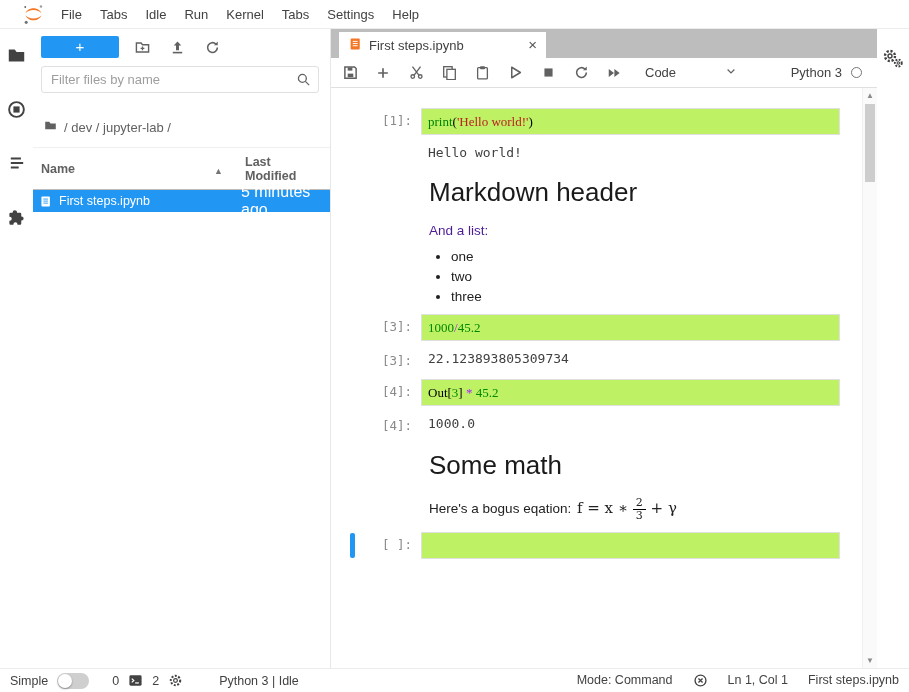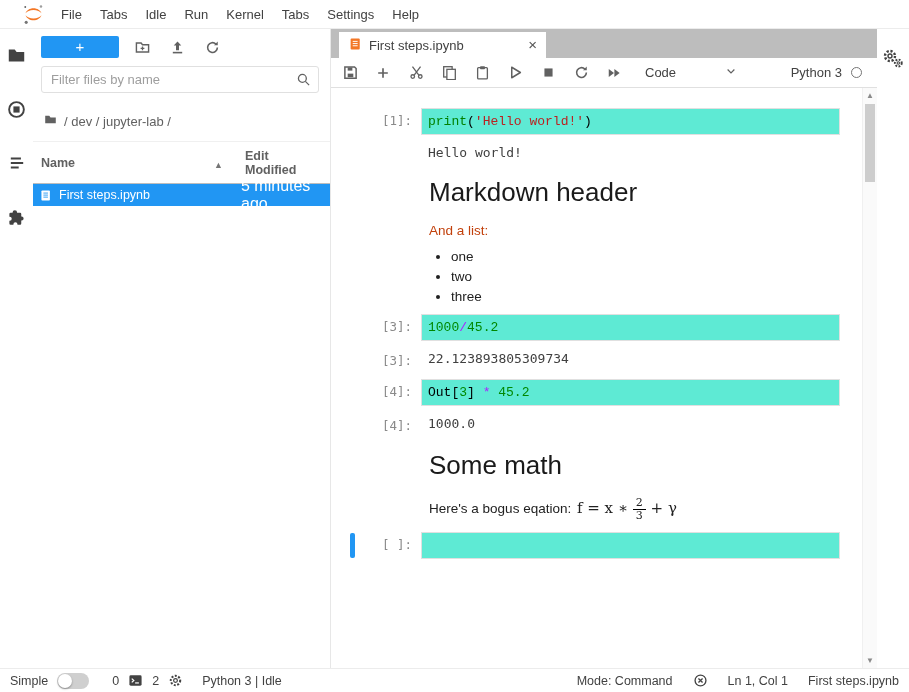--- a/index.html
+++ b/index.html
@@ -15,21 +15,21 @@
   
   .body-row{position:absolute;top:29px;left:0;right:0;bottom:24px}
   .activity-bar{position:absolute;left:0;top:0;bottom:0;width:33px;background:#fff;display:flex;flex-direction:column;align-items:center;padding-top:14px;gap:30px}
   .activity-tab{width:24px;height:24px;display:flex;align-items:center;justify-content:center;color:#424242}
 
   
   .filebrowser{position:absolute;left:33px;top:0;bottom:0;width:297px;background:#fff}
   .fb-toolbar{display:flex;align-items:center;padding:7px 10px 5px 8px;gap:11px}
   .new-btn{width:78px;height:22px;background:#2196f3;color:#fff;border:none;border-radius:2px;font-size:15px;line-height:20px;display:flex;align-items:center;justify-content:center;cursor:pointer}
   .fb-iconbtn{width:24px;height:20px;display:flex;align-items:center;justify-content:center;color:#616161;cursor:pointer}
-  .filter-wrap{position:relative;margin:3px 11px 8px 8px}
+  .filter-wrap{position:relative;margin:3px 11px 14px 8px}
   .filter-input{width:100%;height:27px;border:1px solid #e0e0e0;border-radius:3px;padding:0 28px 0 9px;font-family:"Liberation Sans","DejaVu Sans",sans-serif;font-size:13px;color:#212121;outline:none;background:#fff}
   .filter-input::placeholder{color:#9e9e9e}
   .search-icon{position:absolute;right:8px;top:6px;pointer-events:none}
   .breadcrumb{display:flex;align-items:center;gap:6px;padding:12px 10px 4px 10px;color:#616161;font-size:13px}
   .listing-header{display:flex;align-items:center;padding:7px 8px 6px 8px;margin-top:8px;border-top:1px solid #f0f0f0;border-bottom:1px solid #bdbdbd;color:#616161;font-weight:bold;font-size:12.5px}
   .col-name{width:196px;display:flex;align-items:flex-end}
   .sort-caret{margin-left:auto;margin-right:14px;font-size:9px;color:#757575;font-weight:normal}
   .col-modified{flex:1;padding-left:8px}
   .fb-row{display:flex;align-items:center;height:22px;padding:0 8px 0 5px;font-size:12.5px;cursor:pointer}
   .fb-row.selected{background:#2196f3;color:#fff}
@@ -54,35 +54,35 @@
   .kernel-circle{width:11px;height:11px;border:1.8px solid #757575;border-radius:50%}
 
   .nb-content{position:absolute;top:59px;left:0;right:0;bottom:0;background:#fff;overflow:hidden;padding-top:15px}
   .cells{margin-right:16px}
 
   .cell{position:relative;display:flex;padding-right:21px}
   .sel-bar{position:absolute;left:19px;top:1px;bottom:1px;width:5px;border-radius:2px;background:#2196f3;display:none}
   .cell.selected .sel-bar{display:block}
   .prompt{width:90px;flex:none;text-align:right;padding:5px 9px 0 0;font-family:"DejaVu Sans Mono","Liberation Mono",monospace;font-size:12.5px;color:#8a8a8a;white-space:pre}
   .cell-main{flex:1;min-width:0}
-  .code-box{background:#5eead4;border:1px solid #e0e0e0;padding:4px 6px;min-height:27px;font-family:Liberation Mono, monospace;font-size:13px;line-height:17px;white-space:pre;cursor:text}
+  .code-box{background:#bef264;border:1px solid #e0e0e0;padding:4px 6px;min-height:27px;font-family:Liberation Serif, serif;font-size:13px;line-height:17px;white-space:pre;cursor:text}
   .tok-kw{color:#008000}
   .tok-str{color:#ba2121}
   .tok-num{color:#080}
   .tok-op{color:#aa22ff}
   .tok-pl{color:#000}
   .out-text{font-family:"DejaVu Sans Mono","Liberation Mono",monospace;font-size:13px;padding:3px 0 0 7px;color:#404040}
 
   .kind-code{margin:5px 0 7px}
   .kind-output{margin:0 0 11px}
   .kind-md-h1{margin:18px 0 6px}
   .md-block{padding-left:8px}
   .md-h1{font-size:26px;font-weight:400;color:#1a1a1a;line-height:1.15}
   .kind-md-p{margin:15px 0 4px}
-  .md-p{font-size:13.5px;color:#c2410c}
+  .md-p{font-size:13.5px;color:#4c1d95}
   .kind-md-list{margin:6px 0 2px}
   .md-list{padding-left:30px}
   .md-list li{margin:5px 0;font-size:13.5px}
   .kind-md-math{margin:16px 0 10px}
   .md-math{font-size:13.5px}
   .math{font-family:"DejaVu Serif","Liberation Serif",serif;font-size:15px;padding-left:2px}
   .frac{display:inline-block;text-align:center;vertical-align:-0.55em;font-size:11px;line-height:1.1}
   .frac .fnum{display:block;padding:0 3px;border-bottom:1px solid #000}
   .frac .fden{display:block;padding:0 3px}
 
@@ -92,23 +92,23 @@
   .scroll-arrow.down{bottom:1px}
   .scroll-thumb{position:absolute;left:2px;right:2px;top:16px;height:78px;background:#cdcdcd;cursor:pointer}
 
   
   .statusbar{position:absolute;left:0;right:0;bottom:0;height:24px;background:#fff;border-top:1px solid #ececec;display:flex;align-items:center;padding:0 10px;font-size:12.5px;color:#424242}
   .sb-left{display:flex;align-items:center;gap:9px;z-index:2}
   .toggle{width:32px;height:16px;border-radius:8px;background:#cfcfcf;position:relative;cursor:pointer}
   .toggle .knob{position:absolute;left:1px;top:1px;width:14px;height:14px;border-radius:50%;background:#fff;box-shadow:0 1px 2px rgba(0,0,0,.35)}
   .sb-count{font-size:12.5px}
   .sb-icon{width:15px;height:15px;display:flex;align-items:center;justify-content:center}
-  .sb-kernelstatus{margin-left:10px}
+  .sb-kernelstatus{margin-left:27px}
   .sb-center{position:absolute;left:0;right:0;text-align:center;color:#424242;pointer-events:none}
-  .sb-right{margin-left:auto;display:flex;align-items:center;gap:20px;z-index:2}
+  .sb-right{margin-left:auto;display:flex;align-items:flex-start;gap:20px;z-index:2}
 </style>
 </head>
 <body>
 
 <div class="app">
 
   <header class="menubar">
     <div class="logo">
       <svg width="23" height="23" viewBox="0 0 24 24">
         <path d="M12 16.2c-3.7 0-6.9-1.4-8.3-3.4.9 3 4.3 5.3 8.3 5.3s7.4-2.3 8.3-5.3c-1.4 2-4.6 3.4-8.3 3.4z" fill="#f37726"></path>
@@ -196,21 +196,21 @@
             </svg>
         </span>
         <span>/ dev / jupyter-lab /</span>
       </div>
 
       <div class="listing-header">
         <div class="col-name">
           <span>Name</span>
           <span class="sort-caret">▲</span>
         </div>
-        <div class="col-modified">Edit Modified</div>
+        <div class="col-modified">Last Modified</div>
       </div>
 
       <div class="fb-row selected">
         <span class="row-icon">
           <svg width="13" height="13" viewBox="0 0 16 16">
               <rect x="3" y="1.8" width="10.4" height="12.4" rx="1" fill="#fff"></rect>
               <path d="M5.4 5h5.6M5.4 7.5h5.6M5.4 10h5.6" stroke="#2196f3" stroke-width="1.1"></path>
             </svg>
         </span>
         <span class="row-name">First steps.ipynb</span>

